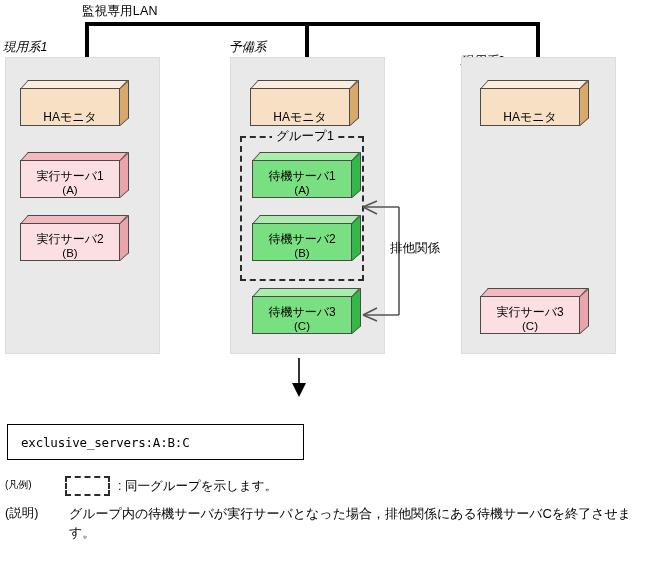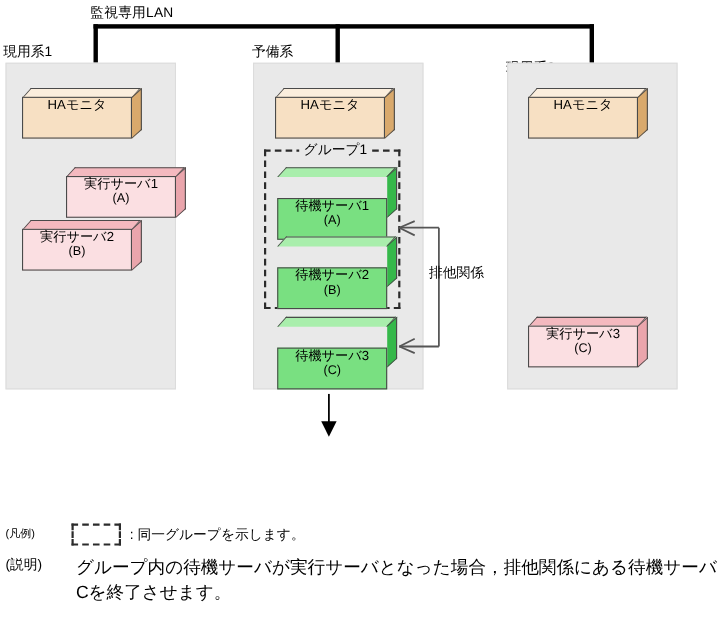--- a/index.html
+++ b/index.html
@@ -36,37 +36,37 @@
   .panel {
     position: absolute;
     background: #e9e9e9;
     border: 1px solid #dcdcdc;
   }
   .panel.p1 { left: 5px;   top: 57px; width: 155px; height: 297px; }
   .panel.p2 { left: 230px; top: 57px; width: 155px; height: 297px; }
   .panel.p3 { left: 461px; top: 57px; width: 155px; height: 297px; }
 
   .panel-title {
-    position: absolute; font-size: 12.5px; white-space: nowrap; top: 39px;
+    position: absolute; font-size: 12.5px; white-space: nowrap; top: 39px; font-style: italic;
   }
   .panel-title.t1 { left: 3px; }
   .panel-title.t2 { left: 229px; }
   .panel-title.t3 { left: 460px; margin-top: 14px; }
 
   
   .box3d {
     position: absolute;
     width: 100px; height: 46px;
   }
   .box3d .face {
     position: absolute; left: 0; top: 8px;
     width: 100px; height: 38px;
     border: 1px solid #4a4a4a;
     display: flex; flex-direction: column;
-    align-items: center; justify-content: flex-start;
+    align-items: center; justify-content: flex-end;
     font-size: 12px; line-height: 1.15; white-space: nowrap;
   }
   .box3d .top {
     position: absolute; left: 0; top: 0;
     width: 100px; height: 9px;
     border: 1px solid #4a4a4a; border-bottom: none;
     transform: skewX(-42deg); transform-origin: bottom left;
   }
   .box3d .side {
     position: absolute; left: 100px; top: 8px;
@@ -76,21 +76,21 @@
   }
   
   .tan .face { background: #f7e0c3; }
   .tan .top  { background: #fbeedd; }
   .tan .side { background: #d9a96c; }
   
   .pink .face { background: #fbdfe2; }
   .pink .top  { background: #f4b9bf; }
   .pink .side { background: #eaa5ac; }
   
-  .green .face { background: #79e081; margin-top: 20px; }
+  .green .face { background: #79e081; }
   .green .top  { background: #a9eeac; }
   .green .side { background: #35b84a; }
 
   .box-sub { font-size: 11.5px; }
 
   
   .group-box {
     position: absolute;
     left: 240px; top: 136px; width: 124px; height: 145px;
     border: 2px dashed #2b2b2b;
@@ -143,21 +143,21 @@
     position: absolute; left: 118px; top: 478px;
     font-size: 12.5px; white-space: nowrap;
   }
   .expl-key {
     position: absolute; left: 5px; top: 505px;
     font-size: 12.5px; white-space: nowrap;
   }
   .expl-body {
     position: absolute; left: 69px; top: 505px;
     width: 585px;
-    font-size: 16px; line-height: 1.45;
+    font-size: 13px; line-height: 1.45;
   }
   .expl-body p { margin: 0; }
 </style>
 </head>
 <body>
 
 <div class="stage">
 
   <div class="lan-label">監視専用LAN</div>
   <div class="lan-bus"></div>
@@ -170,29 +170,29 @@
   <div class="panel-title t3">現用系2</div>
 
   <div class="panel p1"></div>
   <div class="box3d tan" style="left:20px; top:80px;">
     <div class="top"></div>
     <div class="side"></div>
     <div class="face">
       <div>HAモニタ</div>
     </div>
   </div>
-  <div class="box3d pink" style="left:20px; top:152px;margin-left:40px;">
+  <div class="box3d pink" style="left:20px; top:152px;">
     <div class="top"></div>
     <div class="side"></div>
     <div class="face">
       <div>実行サーバ1</div>
       <div class="box-sub">(A)</div>
     </div>
   </div>
-  <div class="box3d pink" style="left:20px; top:200px;">
+  <div class="box3d pink" style="left:20px; top:215px;">
     <div class="top"></div>
     <div class="side"></div>
     <div class="face">
       <div>実行サーバ2</div>
       <div class="box-sub">(B)</div>
     </div>
   </div>
 
   <div class="panel p2"></div>
   <div class="box3d tan" style="left:250px; top:80px;">
@@ -259,20 +259,23 @@
     </div>
   </div>
 
   <div class="down-arrow">
     <svg width="22" height="40" viewBox="0 0 22 40">
       <path d="M 11 0 L 11 27" stroke="#000" stroke-width="1.6" fill="none"></path>
       <path d="M 4 25 L 18 25 L 11 39 Z" fill="#000"></path>
     </svg>
   </div>
 
+  <div class="code-box">
+    <span>exclusive_servers:A:B:C</span>
+  </div>
 
   <div class="legend-key">(凡例)</div>
   <div class="legend-swatch"></div>
   <div class="legend-text">: 同一グループを示します。</div>
 
   <div class="expl-key">(説明)</div>
   <div class="expl-body">
     <p>グループ内の待機サーバが実行サーバとなった場合，排他関係にある待機サーバCを終了させます。</p>
   </div>
 

